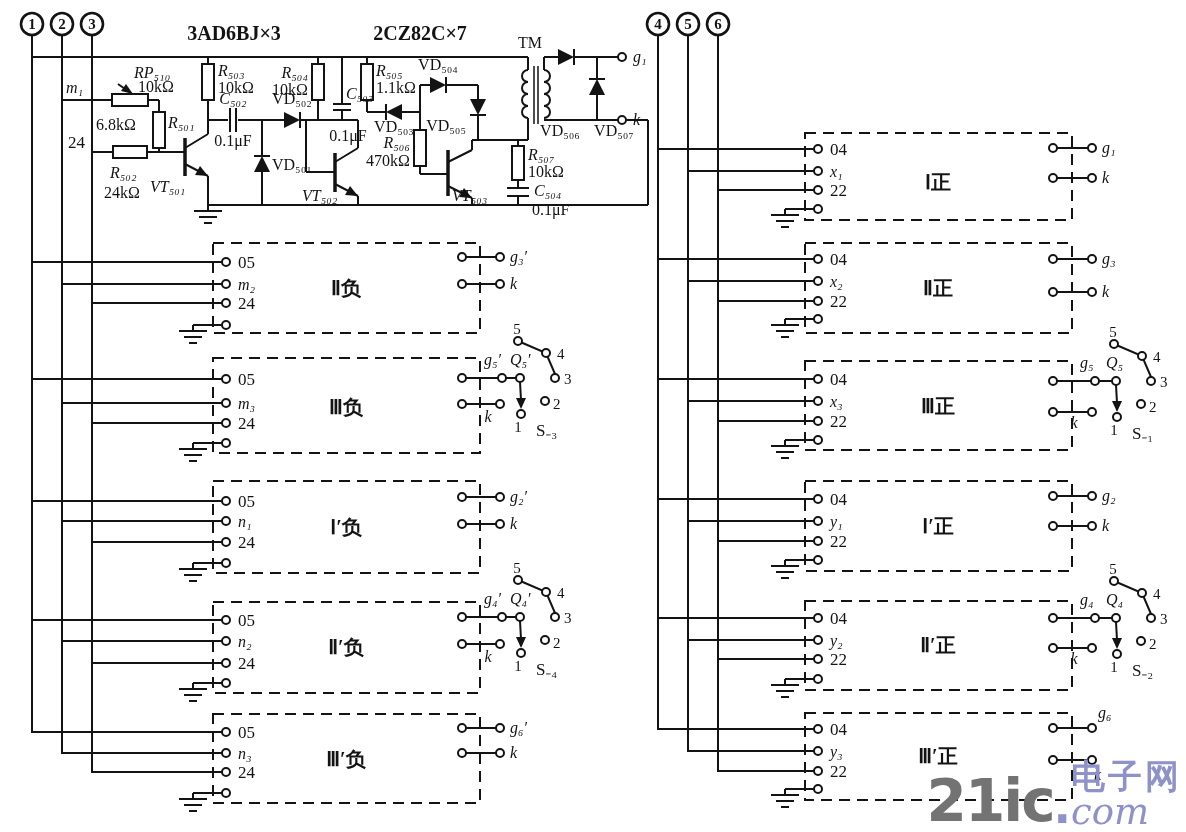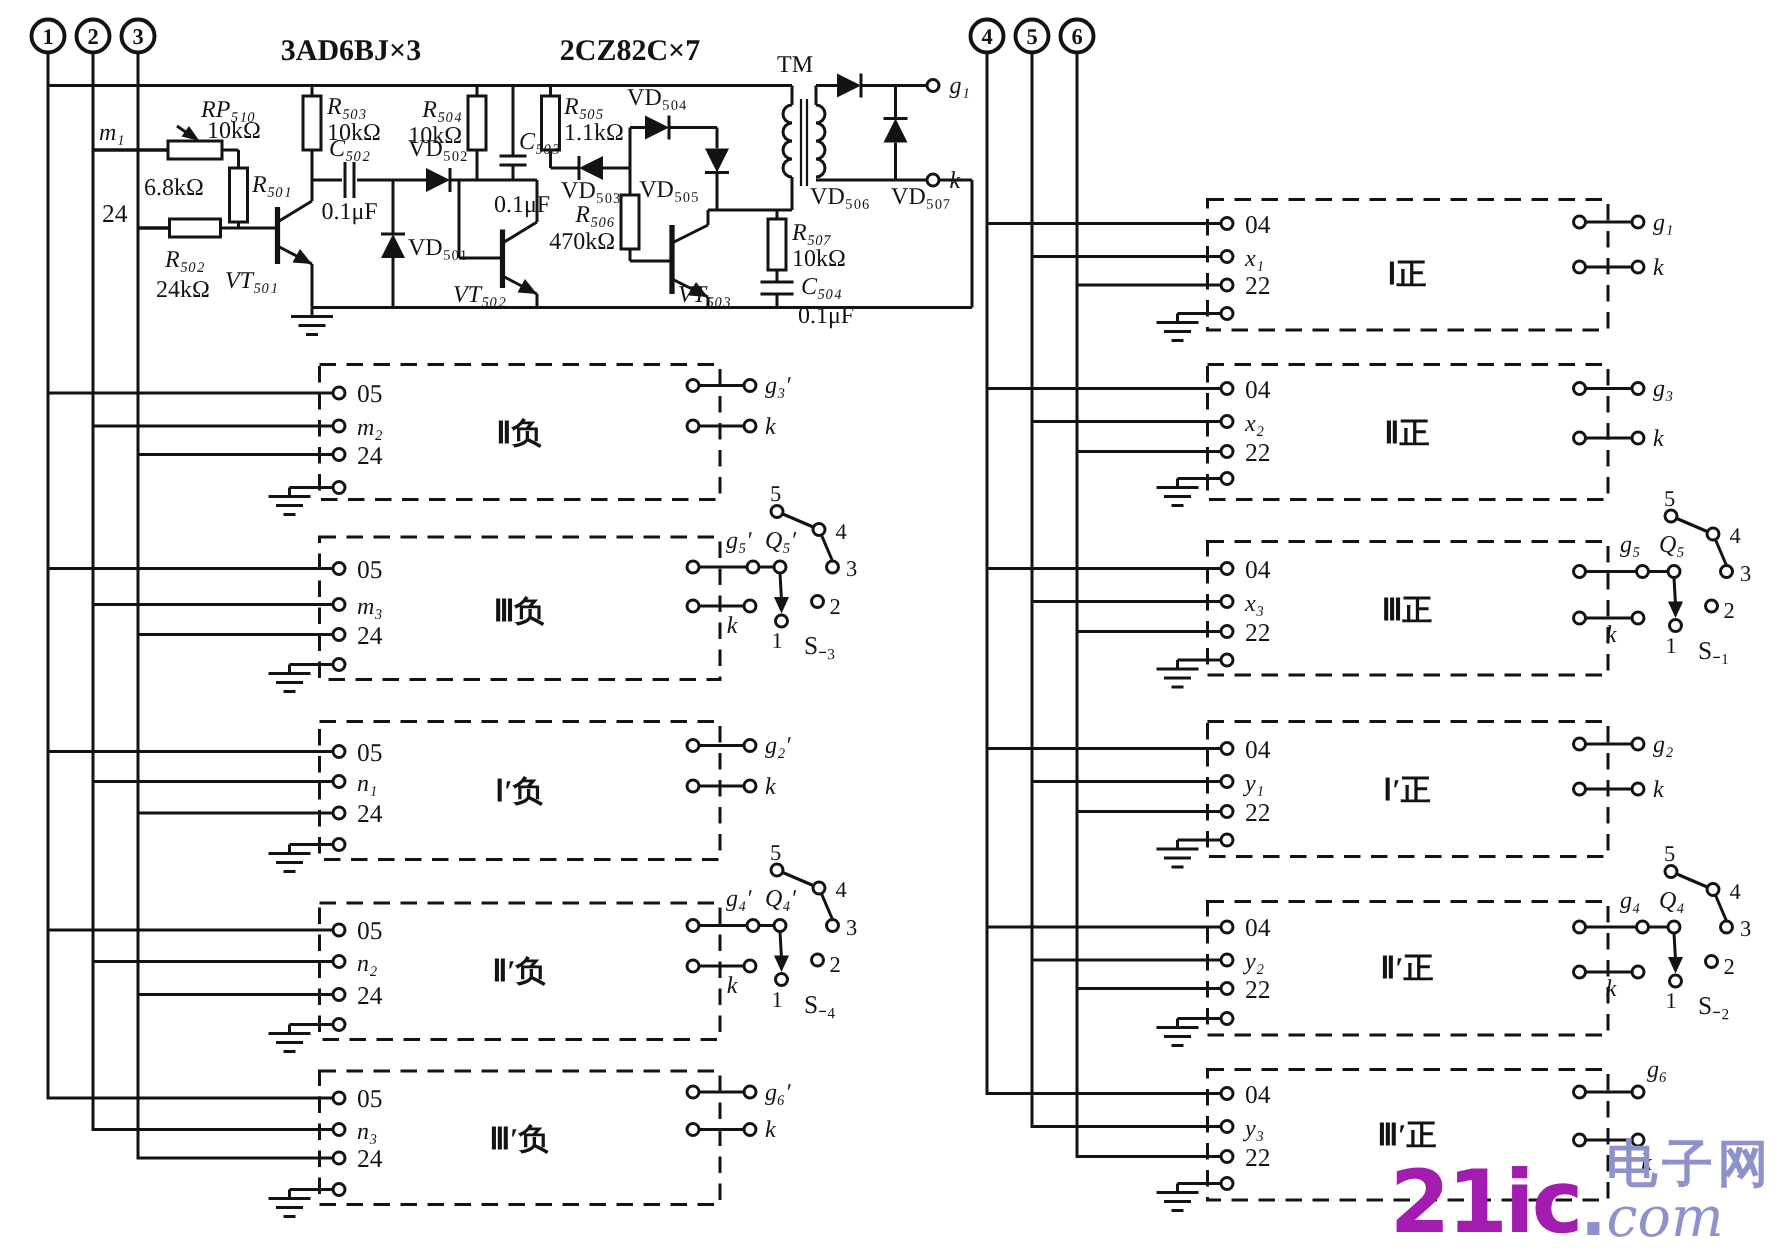--- a/index.html
+++ b/index.html
@@ -16,21 +16,21 @@
   svg text{stroke:none;fill:#131313;font-family:"Liberation Serif", serif;}
   .tp{font-size:15px;font-weight:bold;}
   .tb{font-size:20px;font-weight:bold;}
   .tl{font-size:17px;}
   .tc{font-size:16px;}
   .it{font-style:italic;}
   .tk{font-size:16px;font-style:italic;}
   .tn{font-size:15px;}
   .wm{position:absolute;right:4px;bottom:2px;display:flex;align-items:flex-end;line-height:1;}
   .wm-brand{font-family:"DejaVu Sans",sans-serif;font-weight:bold;font-size:58px;
-            color:#a21caf;letter-spacing:-2px;}
+            color:#737373;letter-spacing:-2px;}
   .wm-dot{font-family:"DejaVu Sans",sans-serif;font-weight:bold;font-size:46px;color:#8e92c9;}
   .wm-col{display:inline-flex;flex-direction:column;align-items:flex-start;}
   .wm-cn{font-family:"DejaVu Sans",sans-serif;font-weight:bold;font-size:34px;color:#8e92c9;letter-spacing:3px;}
   .wm-tld{font-family:"DejaVu Serif",serif;font-style:italic;font-weight:normal;font-size:37px;color:#8e92c9;}
 </style>
 </head>
 <body>
 
 <div id="stage">
 <svg width="1186" height="832" viewBox="0 0 1186 832">

